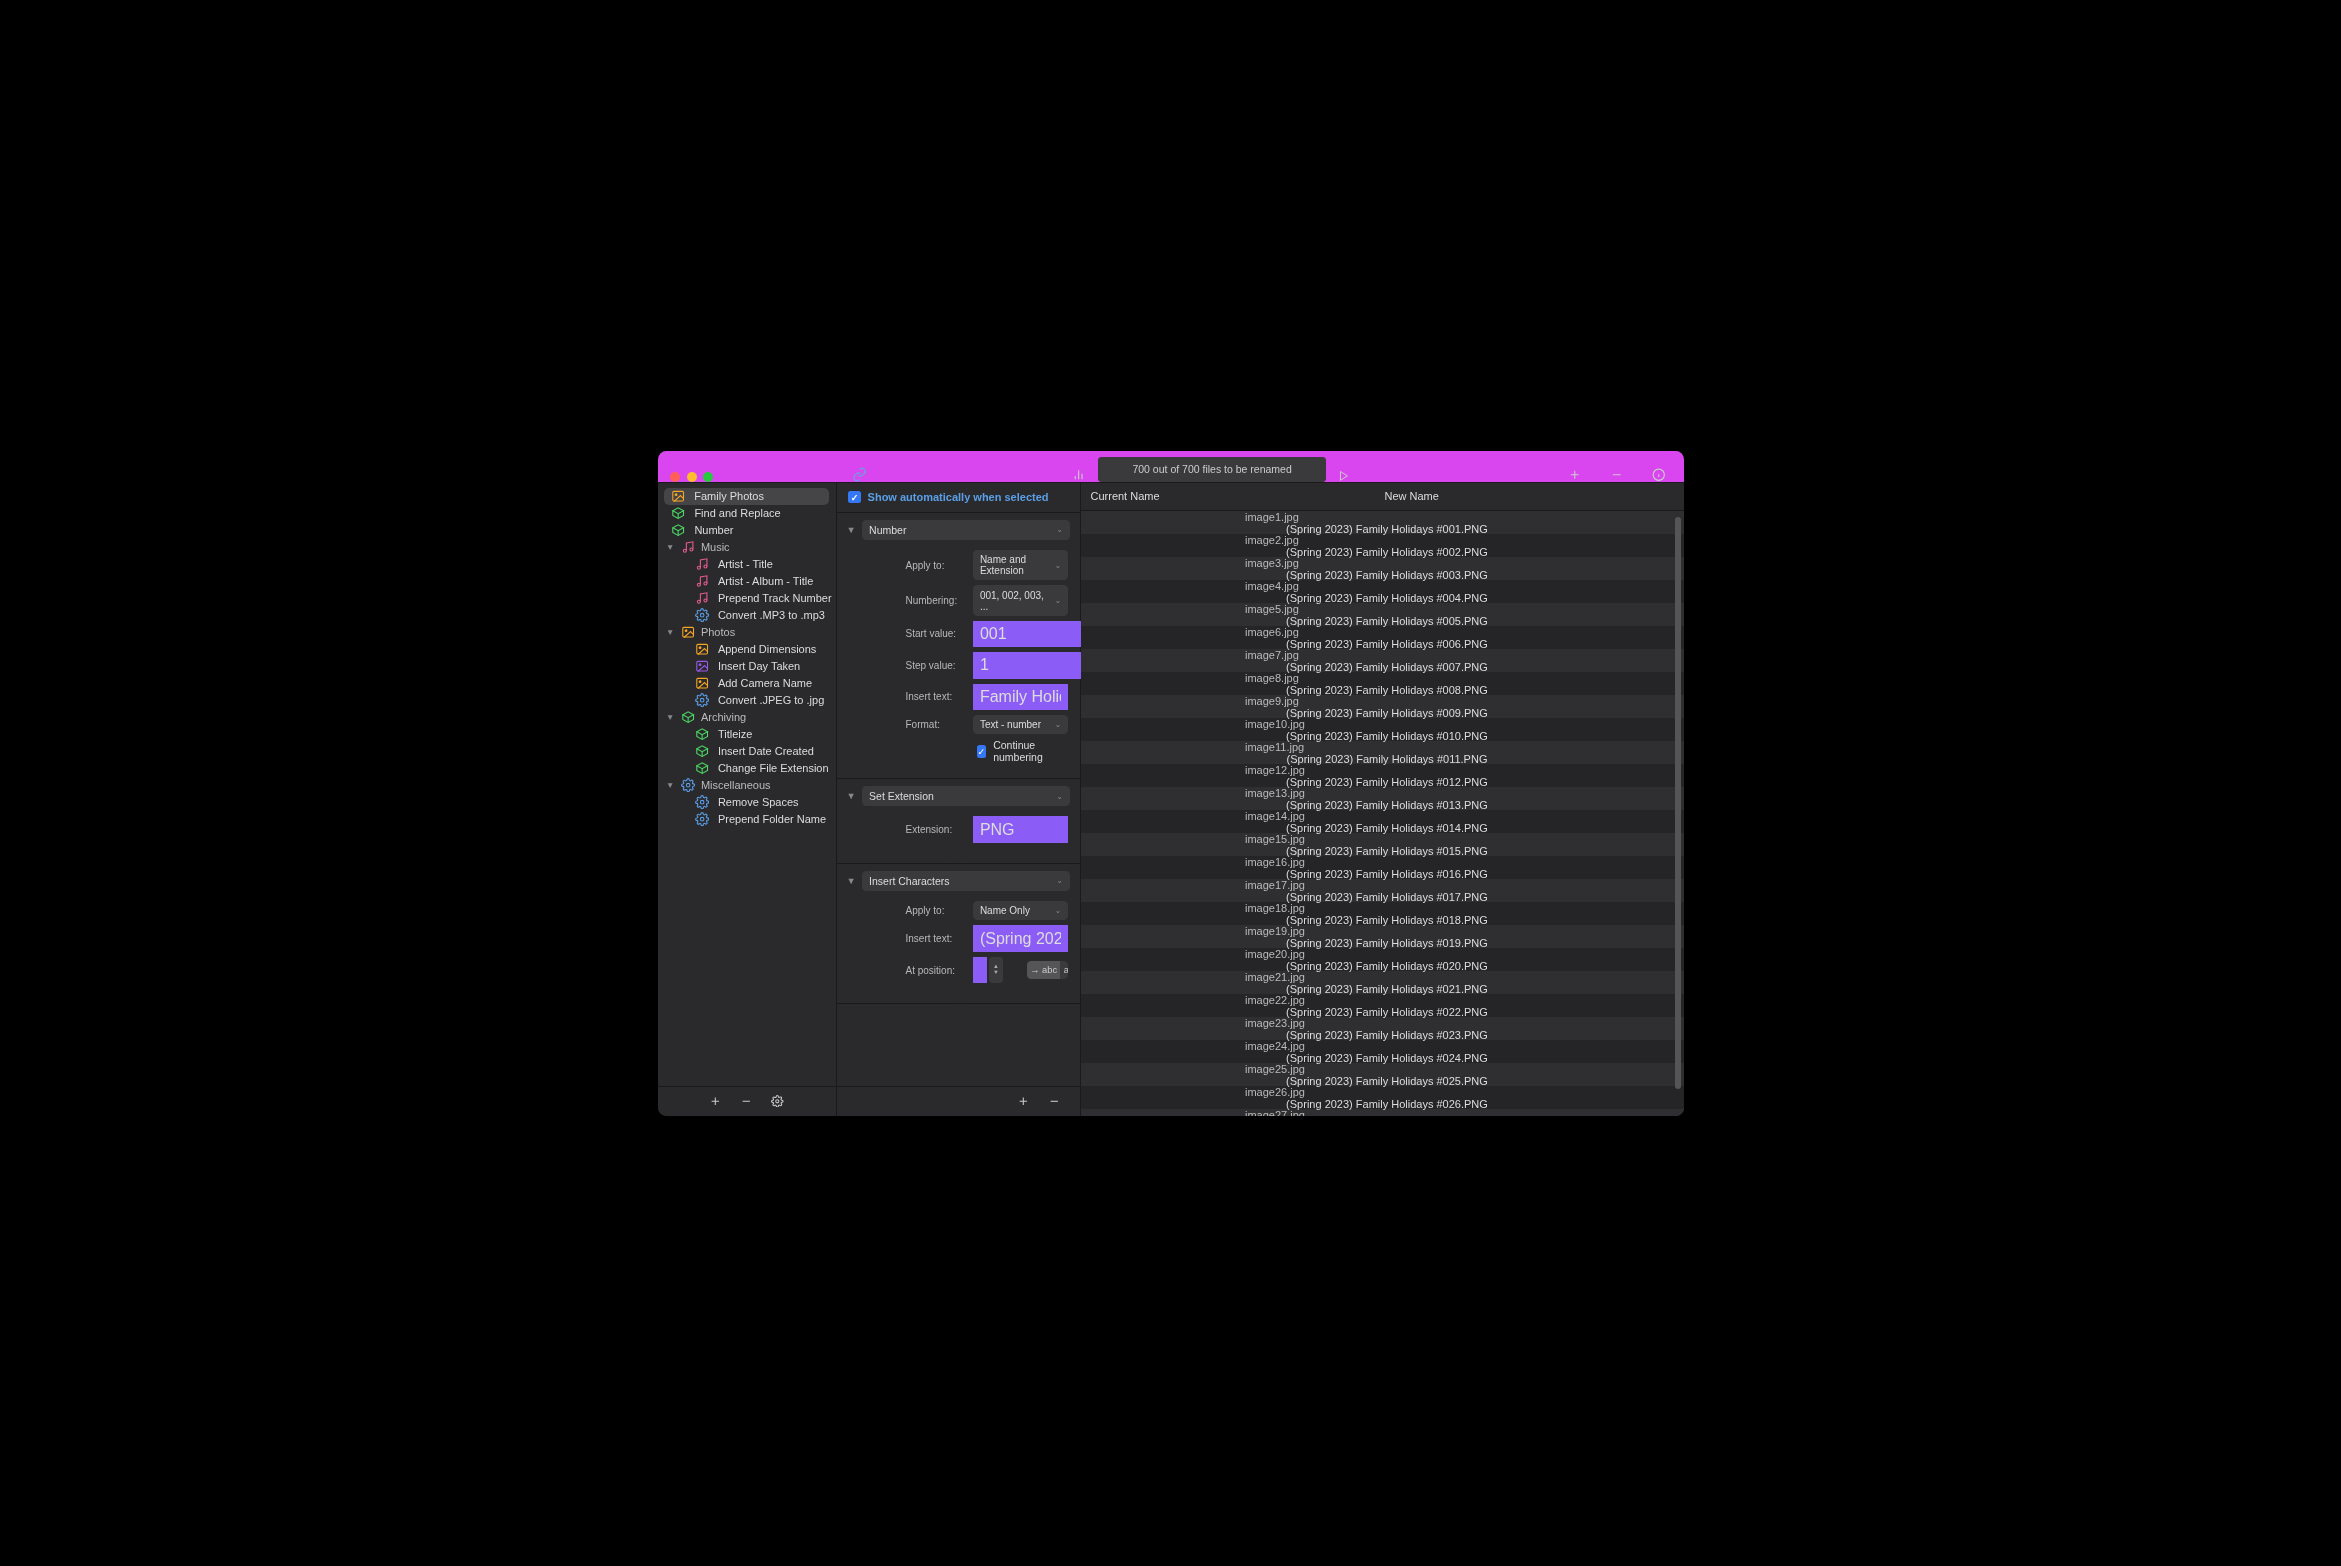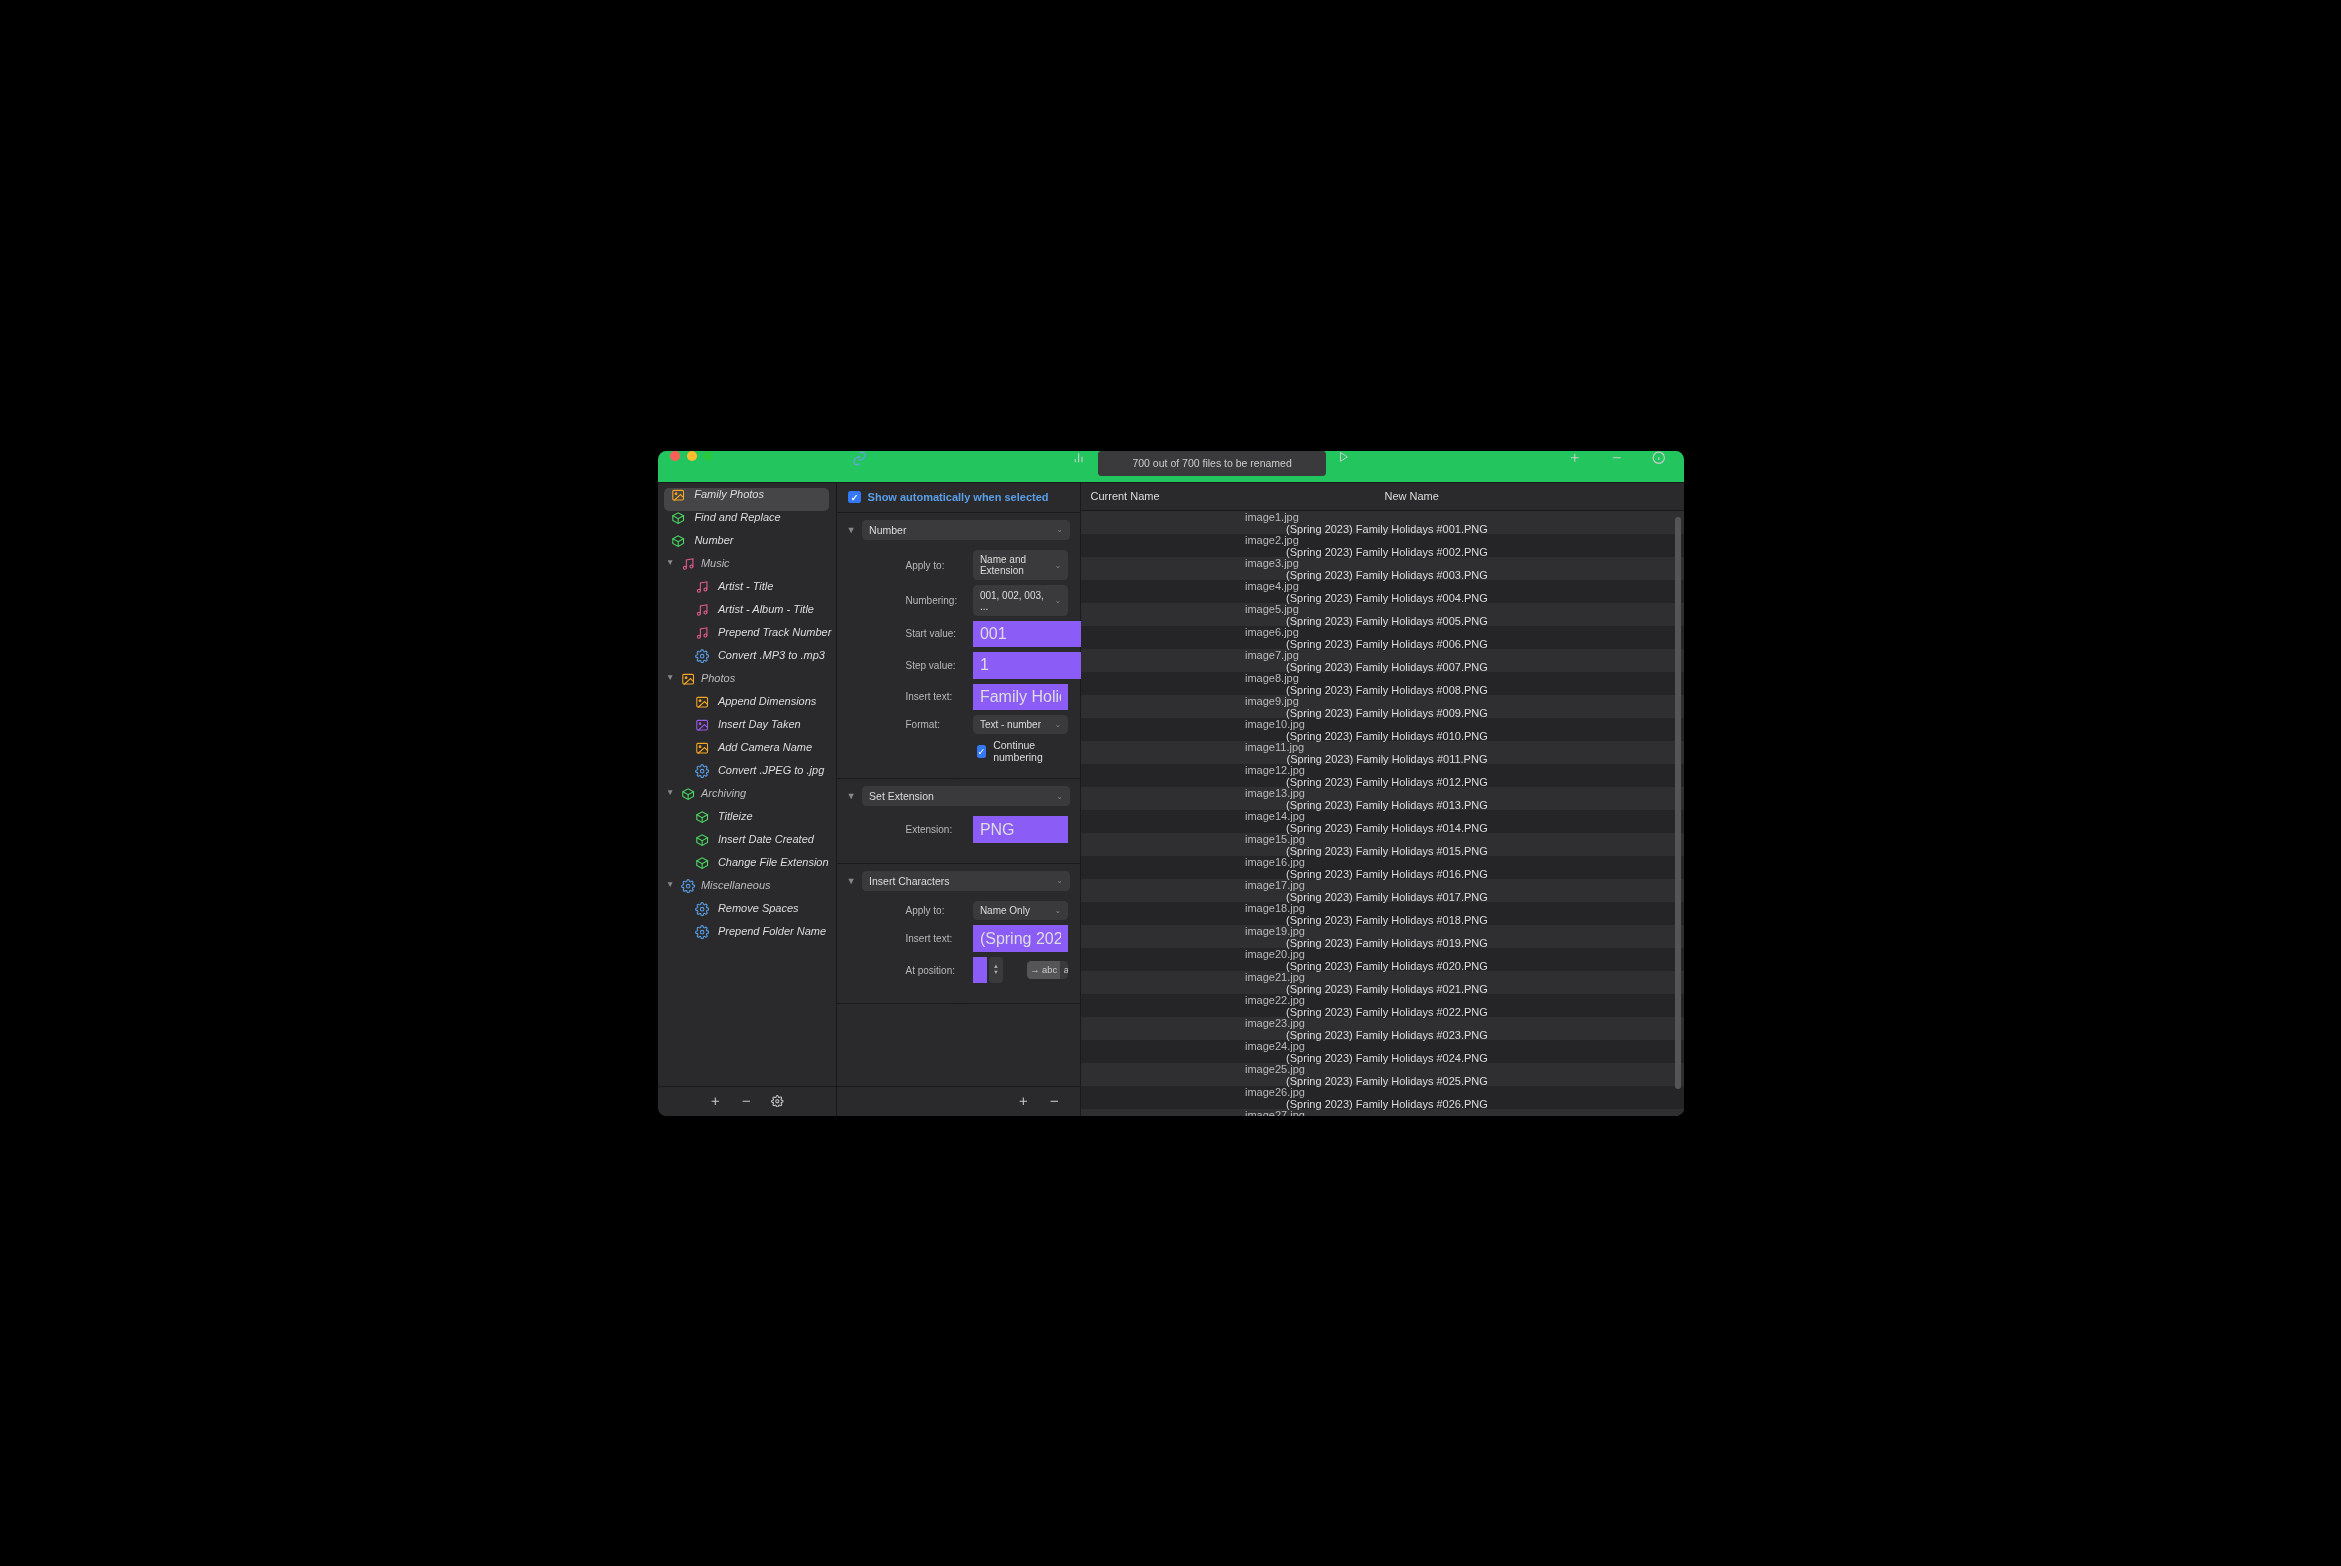--- a/index.html
+++ b/index.html
@@ -1,32 +1,32 @@
 <!DOCTYPE html>
 <html style="font-size:13.5px"><head>
 <meta charset="utf-8">
 <style>
 * { margin: 0; padding: 0; box-sizing: border-box; font-family: -apple-system, BlinkMacSystemFont, "Segoe UI", sans-serif; }
 body { background: #000; display: flex; align-items: center; justify-content: center; min-height: 100vh; padding: 34px; }
 .window { width: 1026px; height: 665px; background: #2a2a2d; border-radius: 8.4px; overflow: hidden; display: flex; flex-direction: column; box-shadow: 0 17px 50px rgba(0,0,0,0.6); }
-.titlebar { height: 32px; background: #22c55e; display: flex; align-items: flex-start; position: relative; border-bottom: 0.8px solid #1a1a1a; }
+.titlebar { height: 32px; background: #d946ef; display: flex; align-items: flex-end; position: relative; border-bottom: 0.8px solid #1a1a1a; }
 .traffic-lights { display: flex; gap: 6.7px; padding-left: 12.6px; width: 179px; }
 .light { width: 10px; height: 10px; border-radius: 50%; }
 .red { background: #ff5f57; }
 .yellow { background: #febc2e; }
 .green { background: #28c840; }
 .tb-left { display: flex; align-items: center; gap: 11.8px; padding-left: 8.4px; }
 .tb-spacer { flex: 1; }
 .tb-icon { color: #aaa; cursor: pointer; font-size: 12.6px; padding: 0 6.7px; }
 .status-box { background: #3a3a3c; height: 25px; display: flex; align-items: center; padding: 0 34px; color: #ccc; font-size: 10.5px; margin: 0 5px; border-radius: 3.4px; }
 .tb-right { display: flex; align-items: center; gap: 15px; padding: 0 11.8px; }
 .main { flex: 1; display: flex; overflow: hidden; }
 .sidebar { width: 179px; background: #2a2a2c; border-right: 0.8px solid #1a1a1a; display: flex; flex-direction: column; }
 .sb-scroll { flex: 1; overflow-y: auto; padding-top: 5px; }
-.sb-item, .sb-group-header { display: flex; align-items: flex-start; height: 23px; padding-left: 13.5px; color: #ddd; font-size: 11px; cursor: pointer; gap: 8.4px; font-style: italic; }
+.sb-item, .sb-group-header { display: flex; align-items: center; height: 17px; padding-left: 13.5px; color: #ddd; font-size: 11px; cursor: pointer; gap: 8.4px; }
 .sb-item.selected { background: #454548; border-radius: 5px; margin: 0 6.7px; padding-left: 6.7px; }
 .sb-child { padding-left: 37px; }
 .sb-group-header { color: #bbb; gap: 5px; padding-left: 8.4px; }
 .sb-chevron { width: 10px; color: #888; font-size: 8.4px; }
 .sb-icon { width: 15px; height: 15px; display: flex; align-items: center; justify-content: center; }
 .sb-footer { height: 30px; border-top: 0.8px solid #1a1a1a; display: flex; align-items: center; justify-content: center; gap: 18.5px; color: #ccc; font-size: 15px; }
 .center { width: 244px; background: #2a2a2c; border-right: 0.8px solid #1a1a1a; display: flex; flex-direction: column; position: relative; }
 .show-auto { display: flex; align-items: center; gap: 6.7px; padding: 8.4px 11.8px; color: #5a9fe8; font-size: 11px; font-weight: 600; border-bottom: 0.8px solid #1a1a1a; }
 .checkbox { width: 12.6px; height: 12.6px; background: #3478f6; border-radius: 2.5px; display: flex; align-items: center; justify-content: center; color: white; font-size: 9.3px; }
 .rule-block { border-bottom: 0.8px solid #1a1a1a; }

